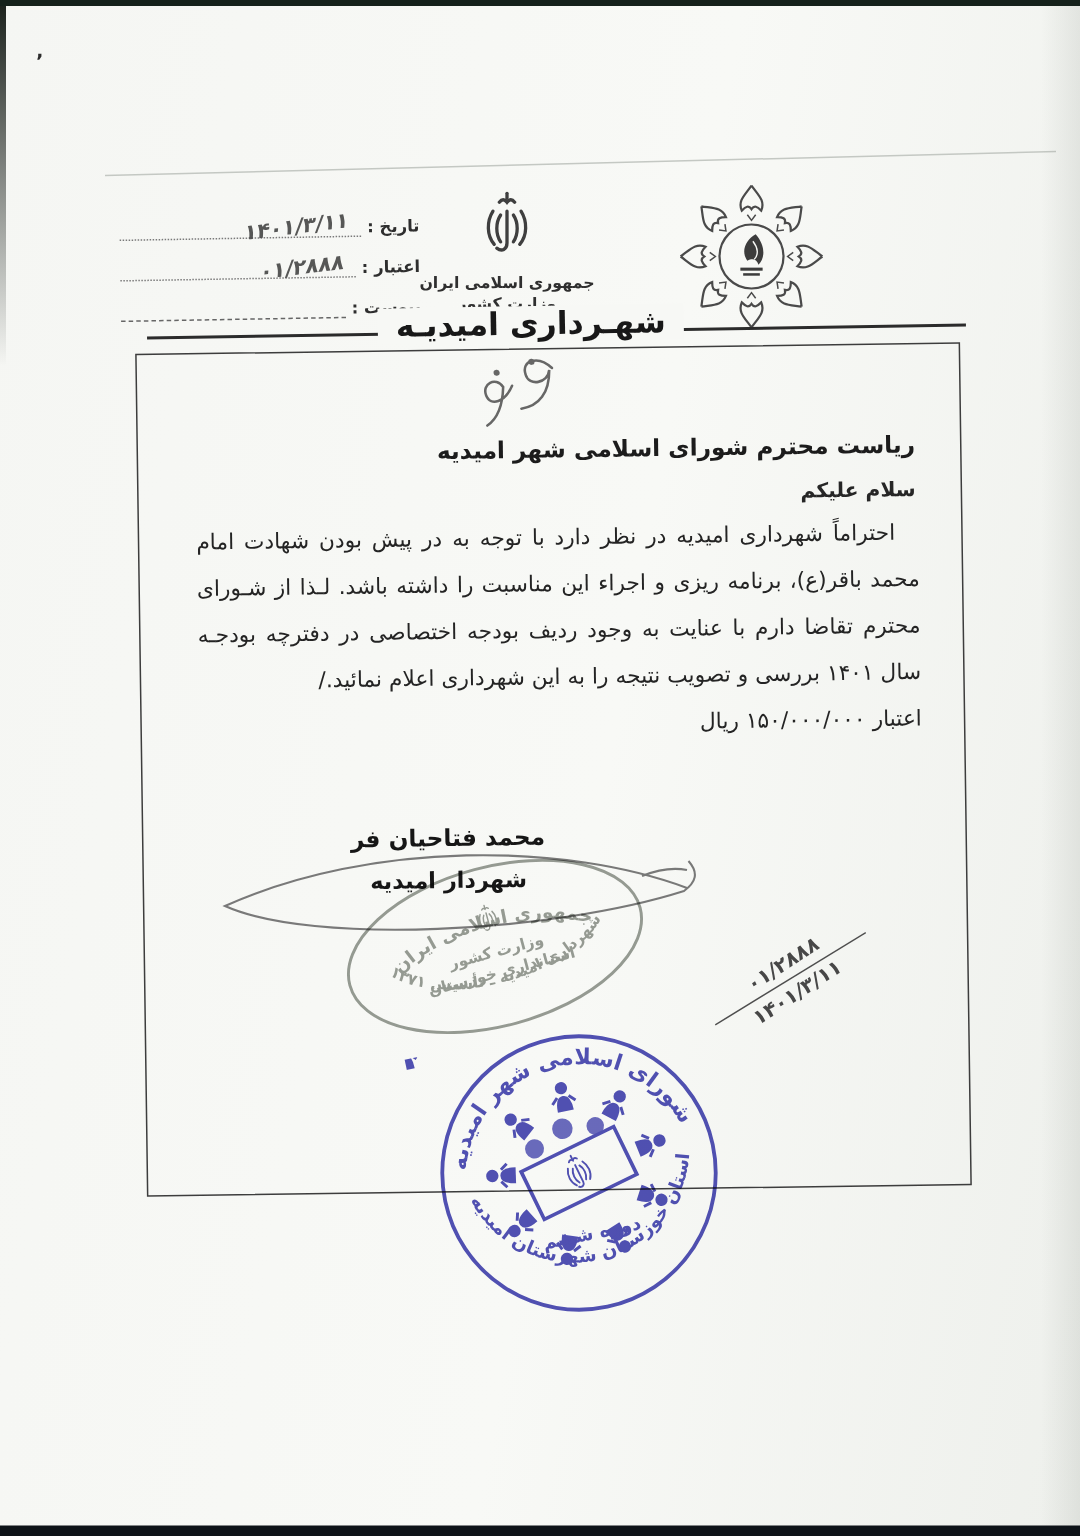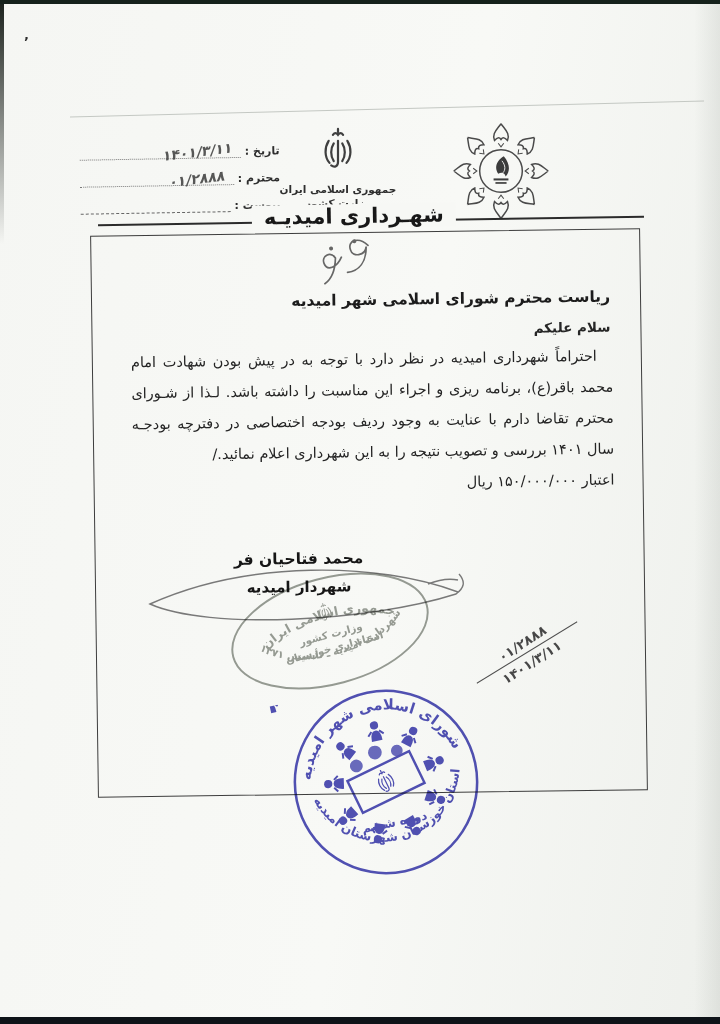--- a/index.html
+++ b/index.html
@@ -82,21 +82,21 @@
   </svg>
 
   <div class="meta">
     <div class="meta-row">
       <span class="meta-label">تاریخ :</span>
       <span class="leader">
         <span class="hand-val">۱۴۰۱/۳/۱۱</span>
       </span>
     </div>
     <div class="meta-row">
-      <span class="meta-label">محترم :</span>
+      <span class="meta-label">اعتبار :</span>
       <span class="leader">
         <span class="hand-val">۰۱/۲۸۸۸</span>
       </span>
     </div>
     <div class="meta-row">
       <span class="meta-label">پیوست :</span>
       <span class="leader dashed"></span>
     </div>
   </div>
 

